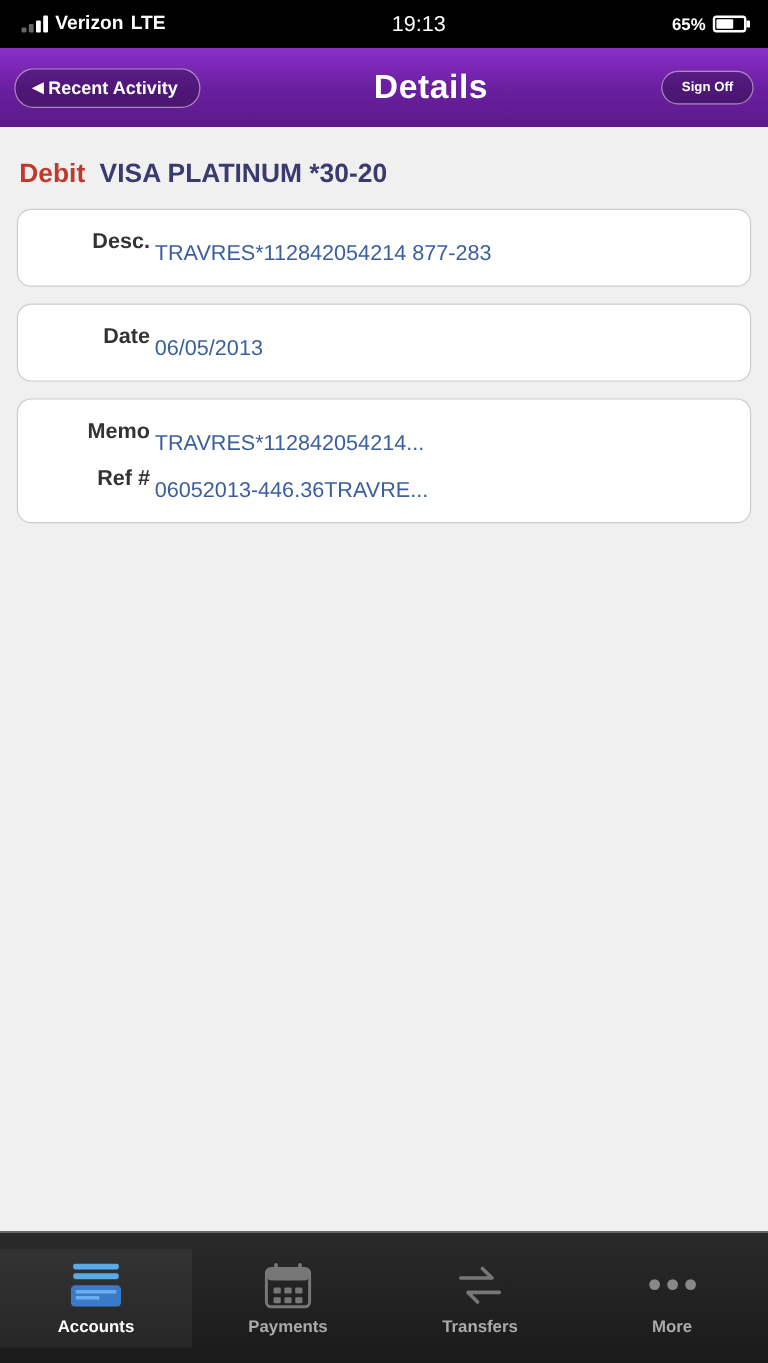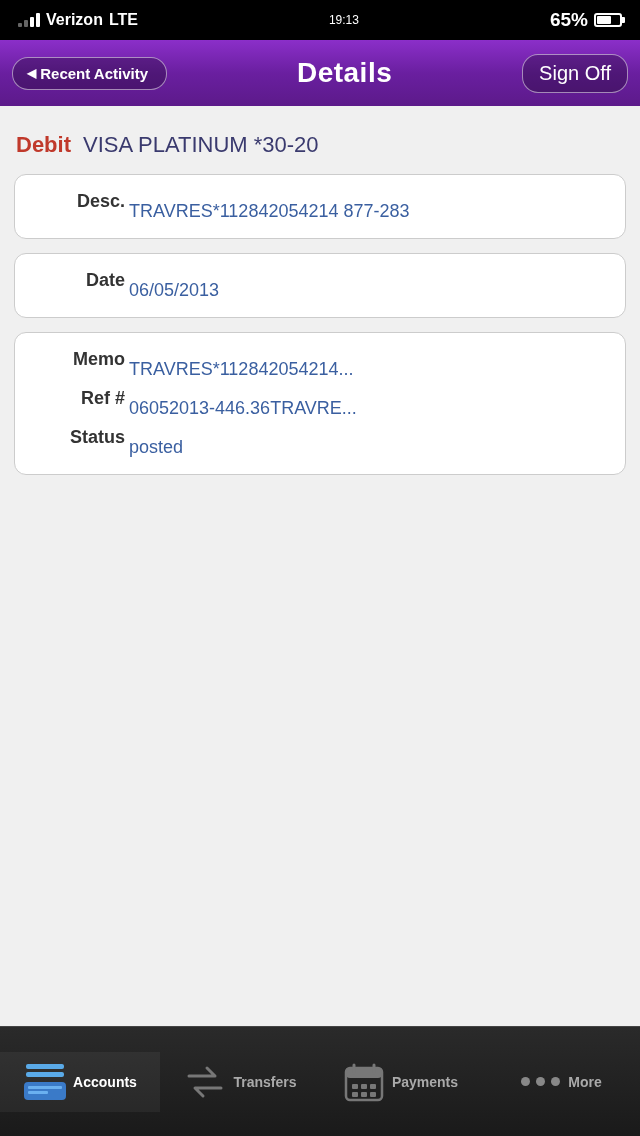--- a/index.html
+++ b/index.html
@@ -29,22 +29,22 @@
     .signal-bars span {
       background: #fff;
       width: 4px;
       border-radius: 1px;
       display: inline-block;
     }
     .signal-bars span:nth-child(1) { height: 4px; opacity: 0.4; }
     .signal-bars span:nth-child(2) { height: 7px; opacity: 0.4; }
     .signal-bars span:nth-child(3) { height: 10px; }
     .signal-bars span:nth-child(4) { height: 14px; }
-    .status-center { font-size: 12px; font-weight: 500; }
-    .status-right { display: flex; align-items: center; gap: 6px; font-size: 19px; }
+    .status-center { font-size: 18px; font-weight: 500; }
+    .status-right { display: flex; align-items: center; gap: 6px; font-size: 14px; }
     .battery-icon {
       width: 28px; height: 14px;
       border: 2px solid #fff;
       border-radius: 3px;
       position: relative;
       display: inline-flex;
       align-items: center;
       padding: 1px;
     }
     .battery-icon::after {
@@ -95,22 +95,22 @@
       color: #fff;
       font-size: 28px;
       font-weight: 700;
       letter-spacing: 0.5px;
     }
     .nav-signoff-btn {
       background: rgba(0,0,0,0.25);
       border: 1.5px solid rgba(255,255,255,0.5);
       border-radius: 16px;
       color: #fff;
-      font-size: 20px;
-      font-weight: 400;
+      font-size: 11px;
+      font-weight: 700;
       padding: 7px 16px;
       cursor: pointer;
     }
 
     
     .main-content {
       background: #f0f0f0;
       flex: 1;
       padding: 18px 14px;
       height: calc(1136px - 40px - 66px - 110px);
@@ -125,21 +125,21 @@
       padding: 8px 2px 16px 2px;
     }
     .debit-label {
       color: #c0392b;
       font-size: 22px;
       font-weight: 700;
     }
     .account-name {
       color: #3a3a6e;
       font-size: 22px;
-      font-weight: 400;
+      font-weight: 700;
     }
 
     
     .detail-card {
       background: #fff;
       border: 1px solid #ccc;
       border-radius: 12px;
       margin-bottom: 14px;
       padding: 16px 20px;
     }
@@ -182,21 +182,21 @@
       width: 640px;
       height: 110px;
       background: linear-gradient(180deg, #2a2a2a 0%, #1a1a1a 100%);
       border-top: 1px solid #444;
       display: flex;
       align-items: center;
     }
     .tab-item {
       flex: 1;
       display: flex;
-      flex-direction: row;
+      flex-direction: column;
       align-items: center;
       justify-content: center;
       gap: 6px;
       padding: 10px 0;
       cursor: pointer;
     }
     .tab-item.active {
       background: rgba(255,255,255,0.05);
     }
     .tab-icon {
@@ -279,52 +279,38 @@
 
 
   <div class="multi-detail-card">
     <div class="detail-row">
       <span class="detail-label">Memo</span>
       <span class="detail-value">TRAVRES*112842054214...</span>
     </div>
     <div class="detail-row">
       <span class="detail-label">Ref #</span>
       <span class="detail-value">06052013-446.36TRAVRE...</span>
-    </div>
-    <div class="detail-row">
-      <span class="detail-label">Status</span>
-      <span class="detail-value">posted</span>
     </div>
   </div>
 
 </div>
 
 <div class="tab-bar">
 
   <div class="tab-item active">
     <div class="tab-icon">
       <svg width="42" height="36" viewBox="0 0 42 36">
         <rect x="2" y="0" width="38" height="5" rx="2" fill="#5aaae8"></rect>
         <rect x="2" y="8" width="38" height="5" rx="2" fill="#5aaae8"></rect>
         <rect x="0" y="18" width="42" height="18" rx="4" fill="#3a7ac8"></rect>
         <rect x="4" y="22" width="34" height="3" rx="1" fill="#6ab0f0"></rect>
         <rect x="4" y="27" width="20" height="3" rx="1" fill="#6ab0f0"></rect>
       </svg>
     </div>
     <span class="tab-label">Accounts</span>
-  </div>
-
-  <div class="tab-item">
-    <div class="tab-icon">
-      <svg width="44" height="40" viewBox="0 0 44 40">
-        <path d="M6 14 L32 14 L24 6" fill="none" stroke="#777" stroke-width="3" stroke-linecap="round" stroke-linejoin="round"></path>
-        <path d="M38 26 L12 26 L20 34" fill="none" stroke="#777" stroke-width="3" stroke-linecap="round" stroke-linejoin="round"></path>
-      </svg>
-    </div>
-    <span class="tab-label">Transfers</span>
   </div>
 
   <div class="tab-item">
     <div class="tab-icon">
       <svg width="40" height="40" viewBox="0 0 40 40">
         <rect x="2" y="6" width="36" height="32" rx="4" fill="none" stroke="#777" stroke-width="2.5"></rect>
         <rect x="2" y="6" width="36" height="10" rx="4" fill="#777"></rect>
         <line x1="10" y1="3" x2="10" y2="11" stroke="#777" stroke-width="3" stroke-linecap="round"></line>
         <line x1="30" y1="3" x2="30" y2="11" stroke="#777" stroke-width="3" stroke-linecap="round"></line>
         <rect x="8" y="22" width="6" height="5" rx="1" fill="#777"></rect>
@@ -333,20 +319,30 @@
         <rect x="8" y="30" width="6" height="5" rx="1" fill="#777"></rect>
         <rect x="17" y="30" width="6" height="5" rx="1" fill="#777"></rect>
         <rect x="26" y="30" width="6" height="5" rx="1" fill="#777"></rect>
       </svg>
     </div>
     <span class="tab-label">Payments</span>
   </div>
 
   <div class="tab-item">
     <div class="tab-icon">
+      <svg width="44" height="40" viewBox="0 0 44 40">
+        <path d="M6 14 L32 14 L24 6" fill="none" stroke="#777" stroke-width="3" stroke-linecap="round" stroke-linejoin="round"></path>
+        <path d="M38 26 L12 26 L20 34" fill="none" stroke="#777" stroke-width="3" stroke-linecap="round" stroke-linejoin="round"></path>
+      </svg>
+    </div>
+    <span class="tab-label">Transfers</span>
+  </div>
+
+  <div class="tab-item">
+    <div class="tab-icon">
       <div class="more-dots">
         <div class="more-dot"></div>
         <div class="more-dot"></div>
         <div class="more-dot"></div>
       </div>
     </div>
     <span class="tab-label">More</span>
   </div>
 
 </div>

